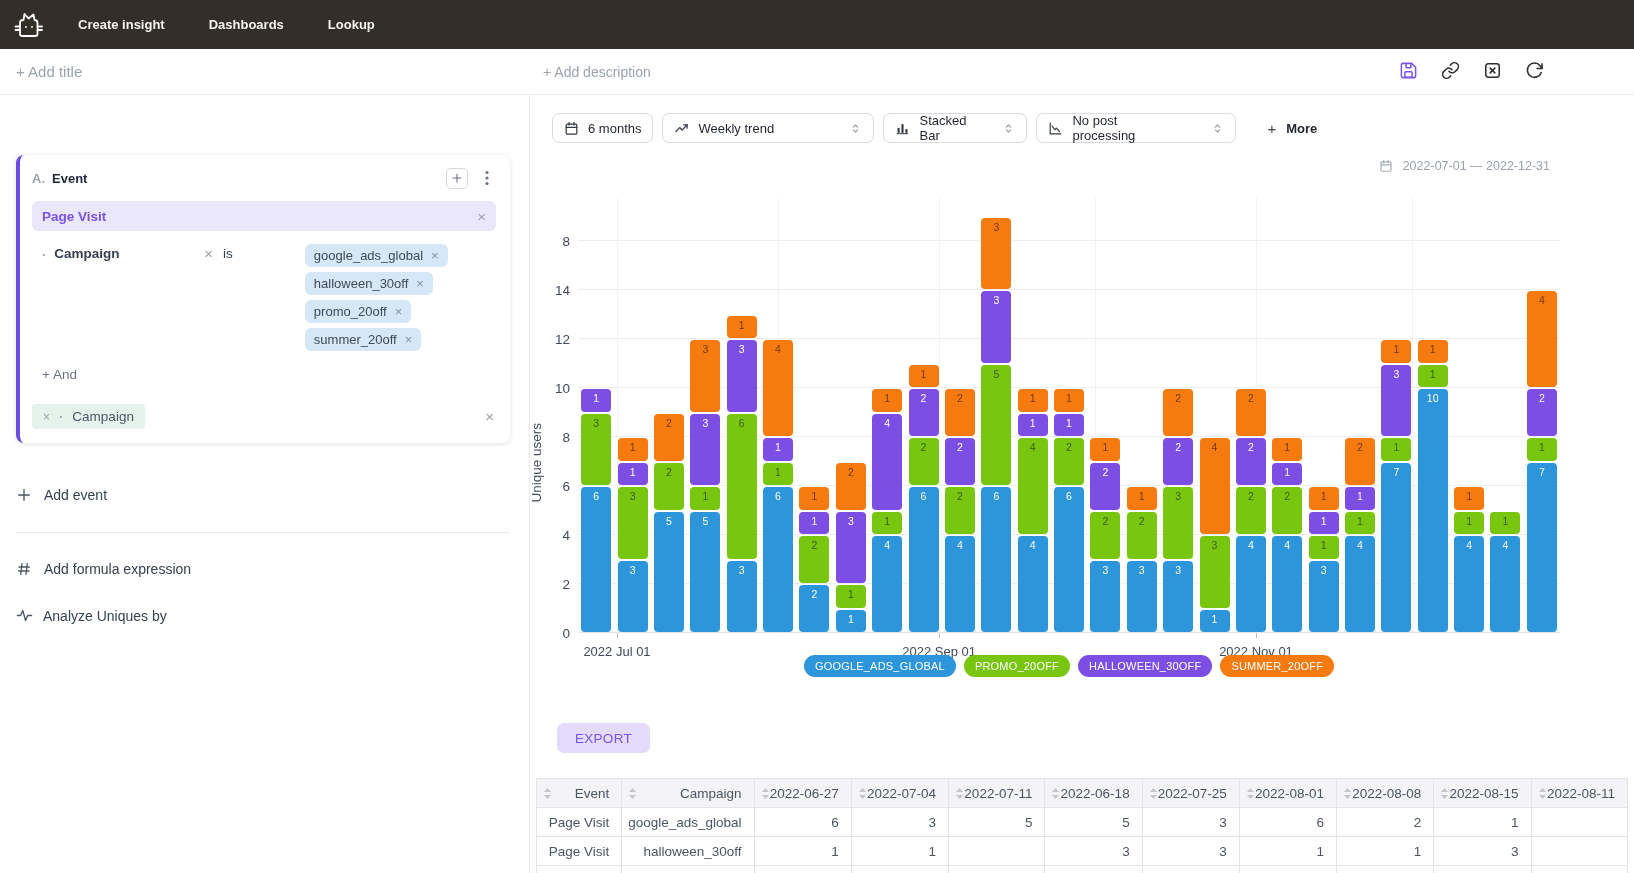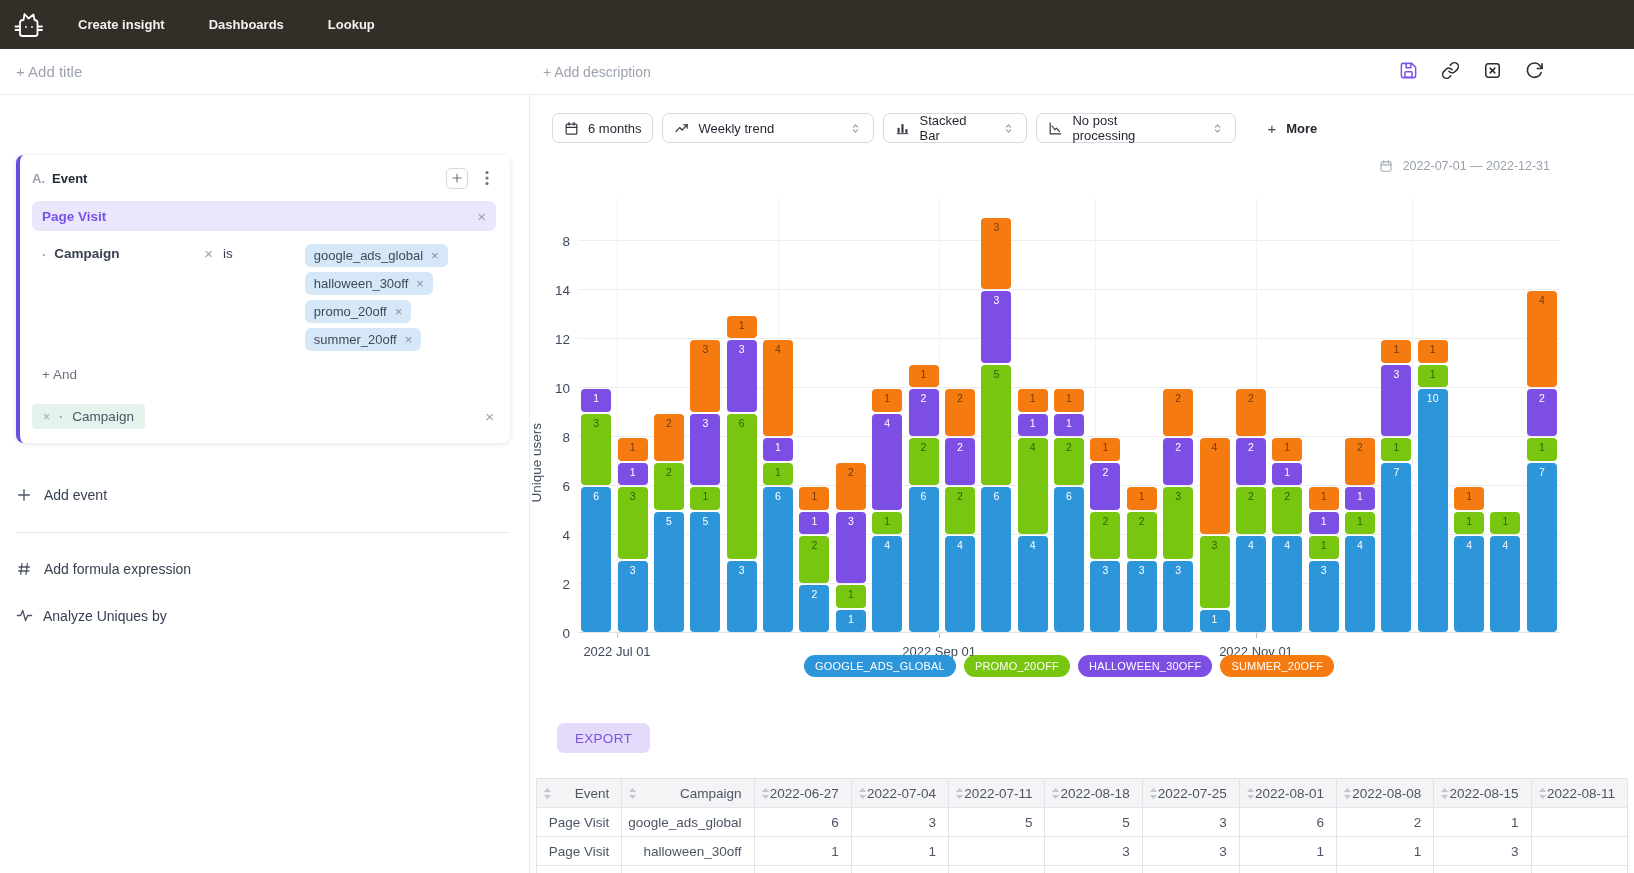--- a/index.html
+++ b/index.html
@@ -807,21 +807,21 @@
                 </span>
               </th>
               <th style="width: 98px;">
                 <span class="th-inner">
                   <span class="sort-icon">
                     <svg width="9" height="13" viewBox="0 0 10 14">
                       <polygon points="5,1 9,5.4 1,5.4" fill="#c3c7cd"></polygon>
                       <polygon points="1,8.6 9,8.6 5,13" fill="#c3c7cd"></polygon>
                     </svg>
                   </span>
-                  <span class="th-label">2022-08-18</span>
+                  <span class="th-label">2022-06-18</span>
                 </span>
               </th>
               <th style="width: 98px;">
                 <span class="th-inner">
                   <span class="sort-icon">
                     <svg width="9" height="13" viewBox="0 0 10 14">
                       <polygon points="5,1 9,5.4 1,5.4" fill="#c3c7cd"></polygon>
                       <polygon points="1,8.6 9,8.6 5,13" fill="#c3c7cd"></polygon>
                     </svg>
                   </span>

